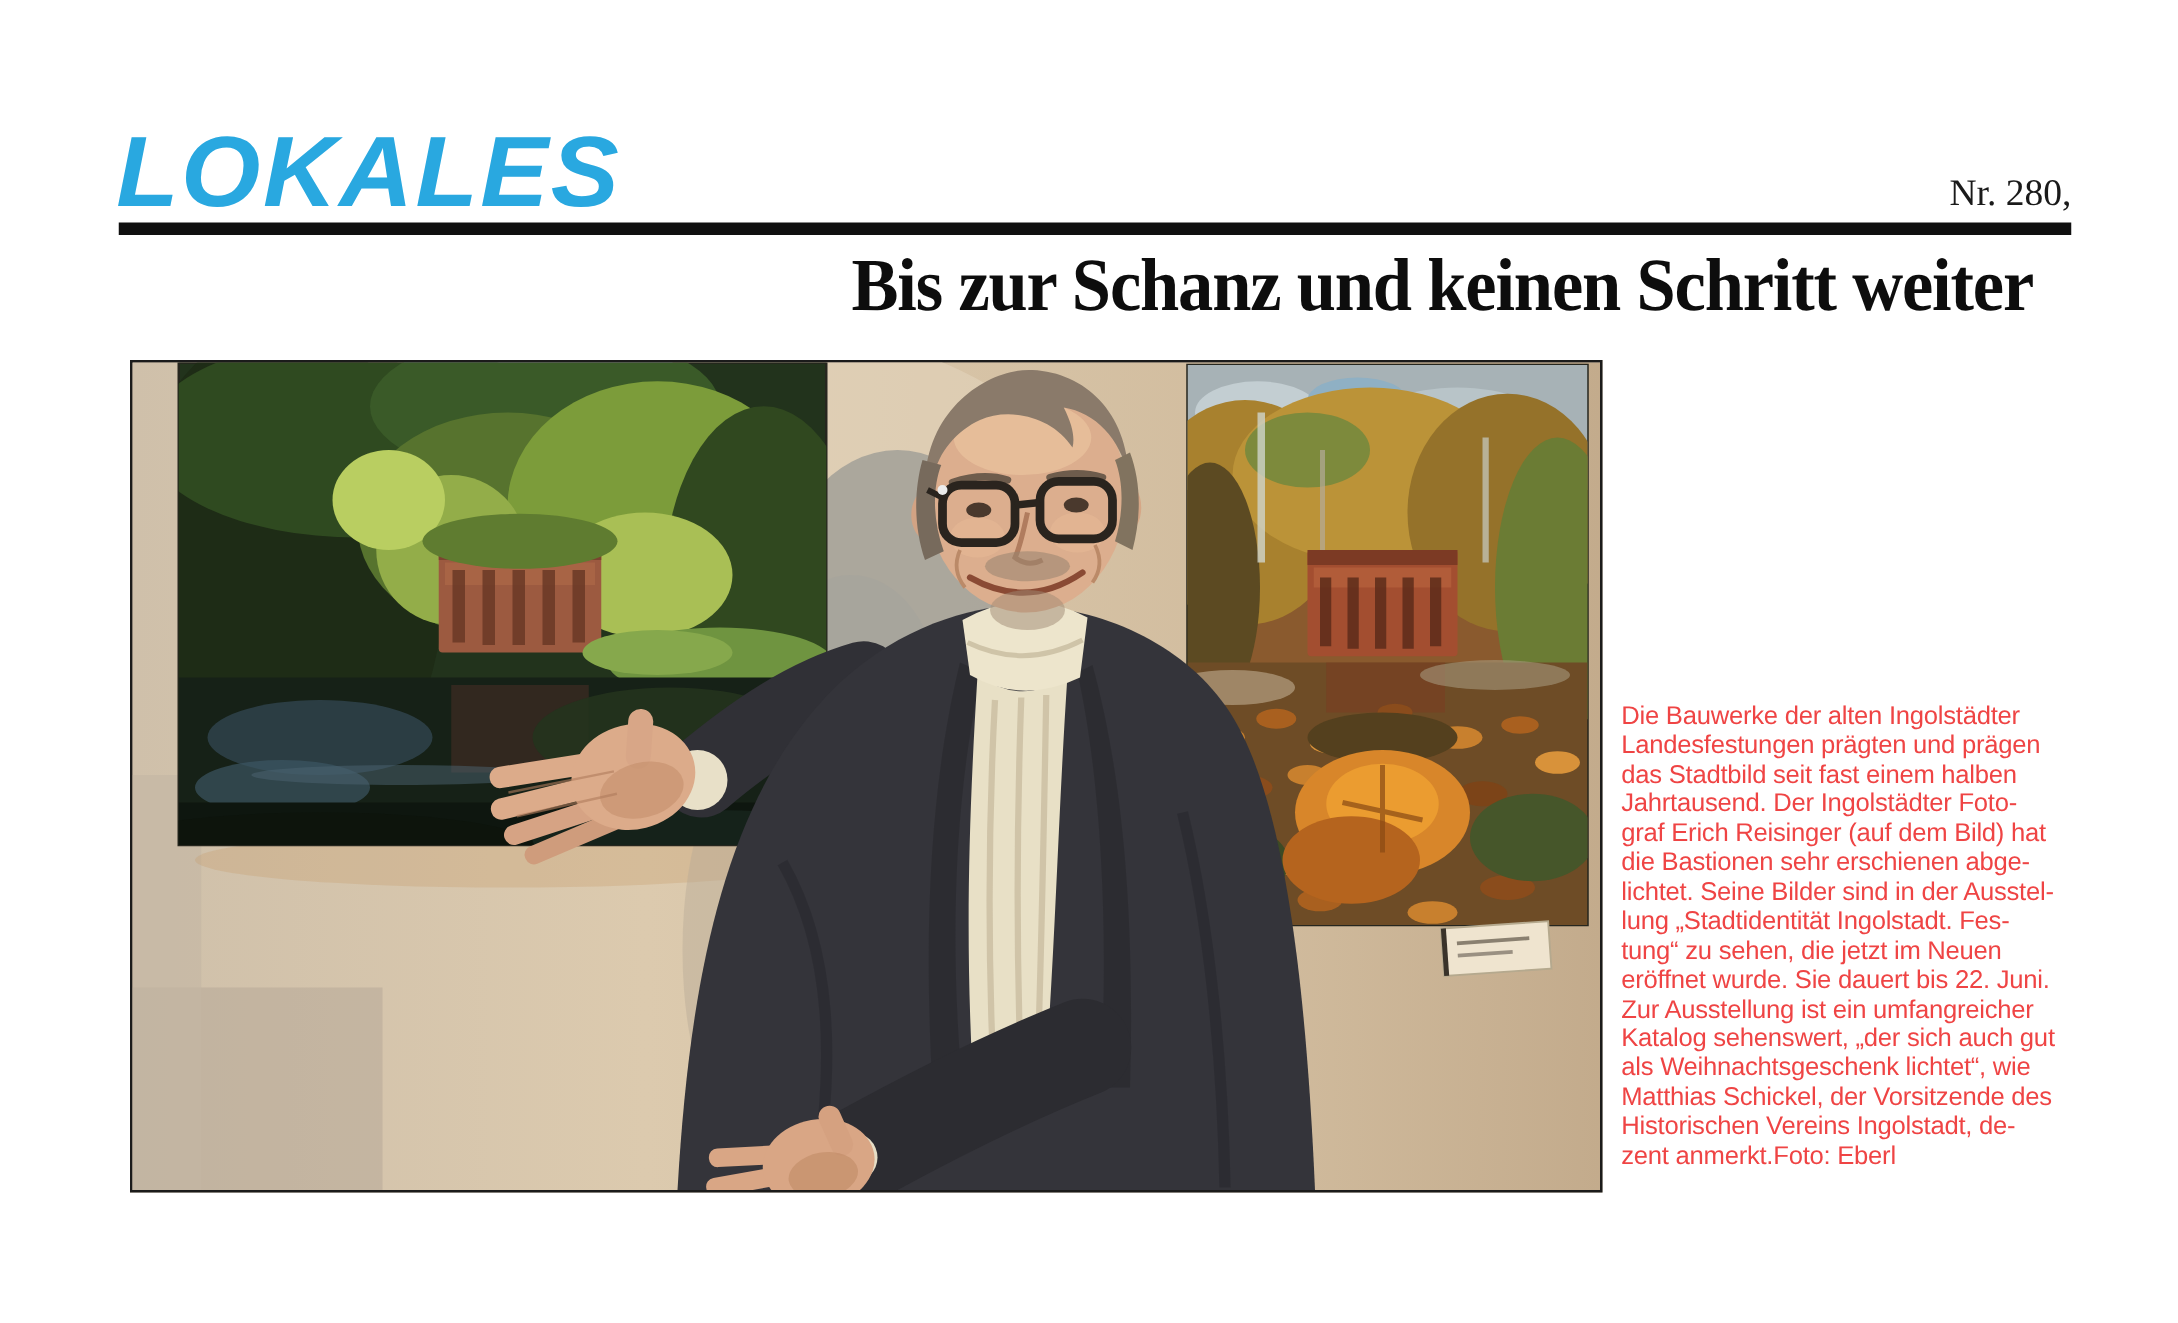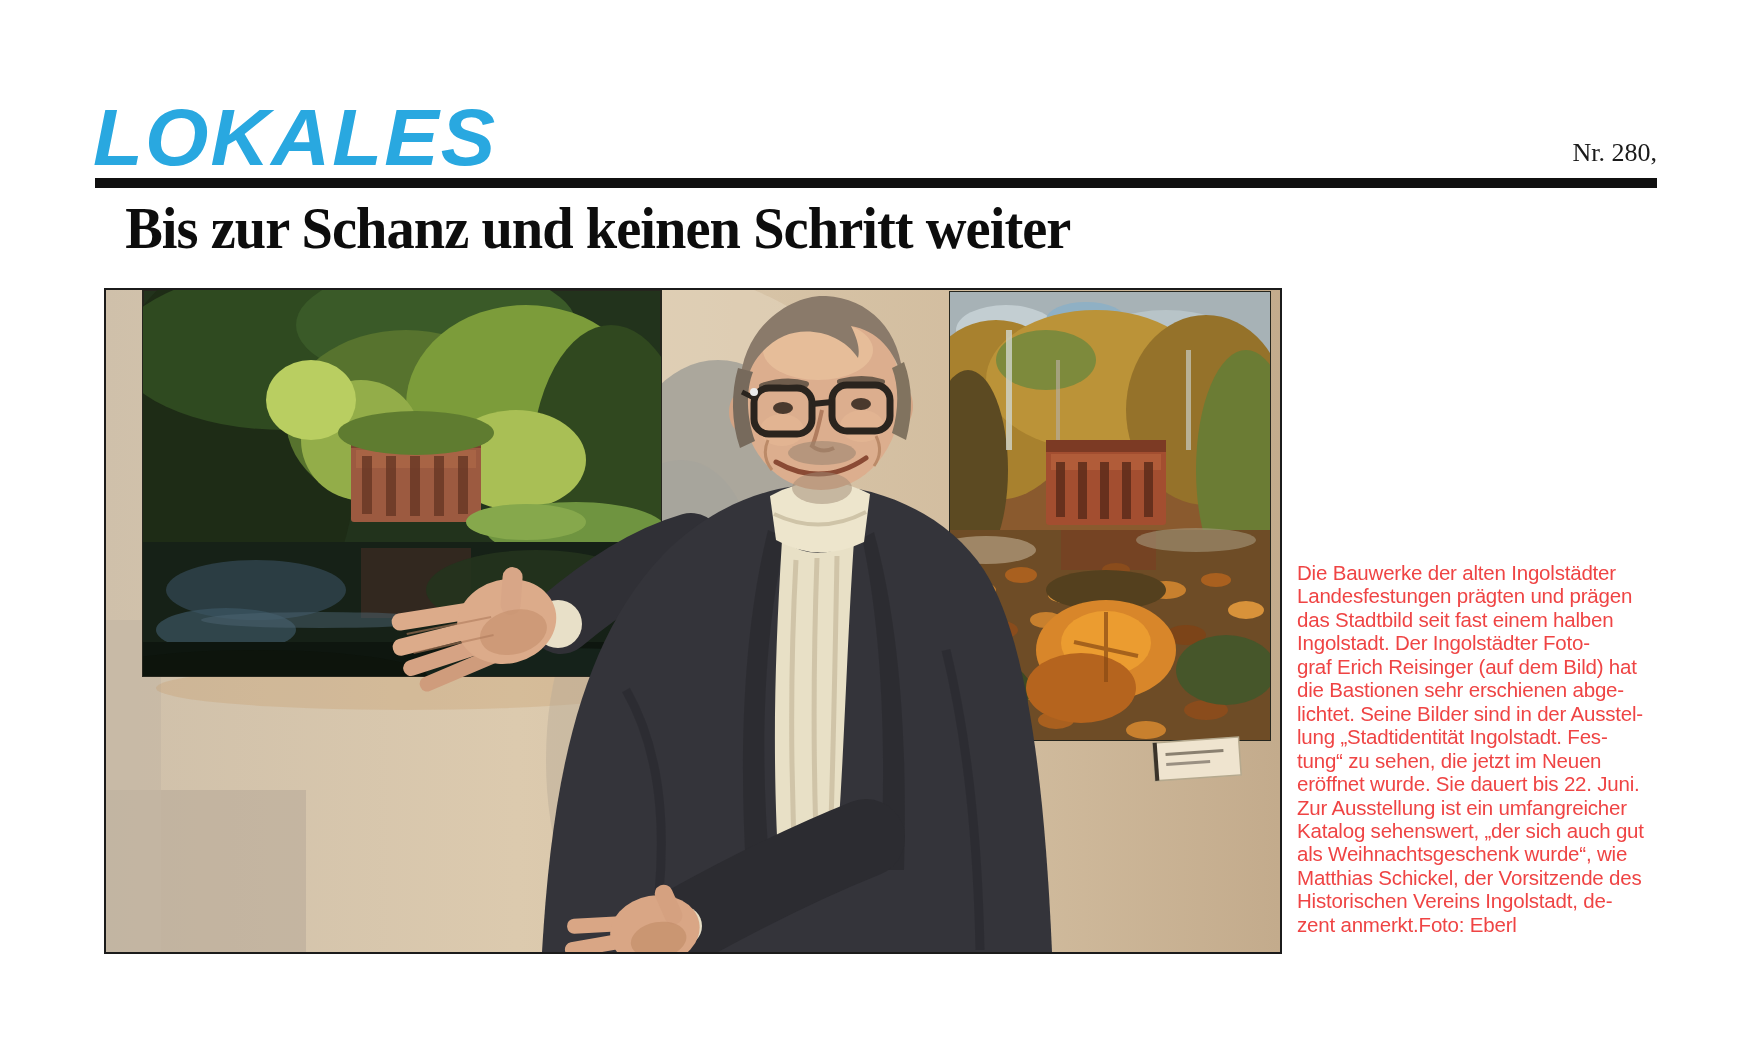--- a/index.html
+++ b/index.html
@@ -17,30 +17,30 @@
     font-size:80px;line-height:1;
     font-weight:bold;font-style:italic;
     letter-spacing:2px;
     color:#29a8e0;
     transform:scaleX(1.02);transform-origin:left top;
     white-space:nowrap;
   }
   .issue{
     position:absolute;right:85px;top:138px;
     font-family:"Liberation Serif",serif;
-    font-size:26px;color:#1a1a1a;
+    font-size:30px;color:#1a1a1a;
     white-space:nowrap;
   }
   .rule{
     position:absolute;left:95px;top:178px;
     width:1562px;height:10px;background:#101010;
   }
   .headline{
     position:absolute;left:95px;top:194px;width:1562px;
-    text-align:left;
+    text-align:right;
     font-family:"Liberation Serif",serif;
     font-weight:bold;font-size:60px;line-height:1.15;
     color:#0d0d0d;margin:0;
     letter-spacing:-1px;
   }
   .headline > span{display:inline-block;transform:scaleX(.94);transform-origin:center;}
   .photo{
     position:absolute;left:104px;top:288px;
     width:1178px;height:666px;
     border:2px solid #1b1b1b;
@@ -282,30 +282,30 @@
           <ellipse cx="550" cy="652" rx="28" ry="18" fill="#bb8560" opacity="0.5"></ellipse>
         </g>
       </g>
     </svg>
   </figure>
 
   <div class="caption">
     <div class="cap-line">Die Bauwerke der alten Ingolstädter</div>
       <div class="cap-line">Landesfestungen prägten und prägen</div>
       <div class="cap-line">das Stadtbild seit fast einem halben</div>
-      <div class="cap-line">Ingolstadt. Der Ingolstädter Foto-</div>
+      <div class="cap-line">Jahrtausend. Der Ingolstädter Foto-</div>
       <div class="cap-line">graf Erich Reisinger (auf dem Bild) hat</div>
       <div class="cap-line">die Bastionen sehr erschienen abge-</div>
       <div class="cap-line">lichtet. Seine Bilder sind in der Ausstel-</div>
       <div class="cap-line">lung „Stadtidentität Ingolstadt. Fes-</div>
       <div class="cap-line">tung“ zu sehen, die jetzt im Neuen</div>
       <div class="cap-line">eröffnet wurde. Sie dauert bis 22. Juni.</div>
       <div class="cap-line">Zur Ausstellung ist ein umfangreicher</div>
       <div class="cap-line">Katalog sehenswert, „der sich auch gut</div>
-      <div class="cap-line">als Weihnachtsgeschenk wurde“, wie</div>
+      <div class="cap-line">als Weihnachtsgeschenk lichtet“, wie</div>
       <div class="cap-line">Matthias Schickel, der Vorsitzende des</div>
       <div class="cap-line">Historischen Vereins Ingolstadt, de-</div>
     <div class="cap-end">
       <span>zent anmerkt.</span>
       <span>Foto: Eberl</span>
     </div>
   </div>
 
 </div>
 

